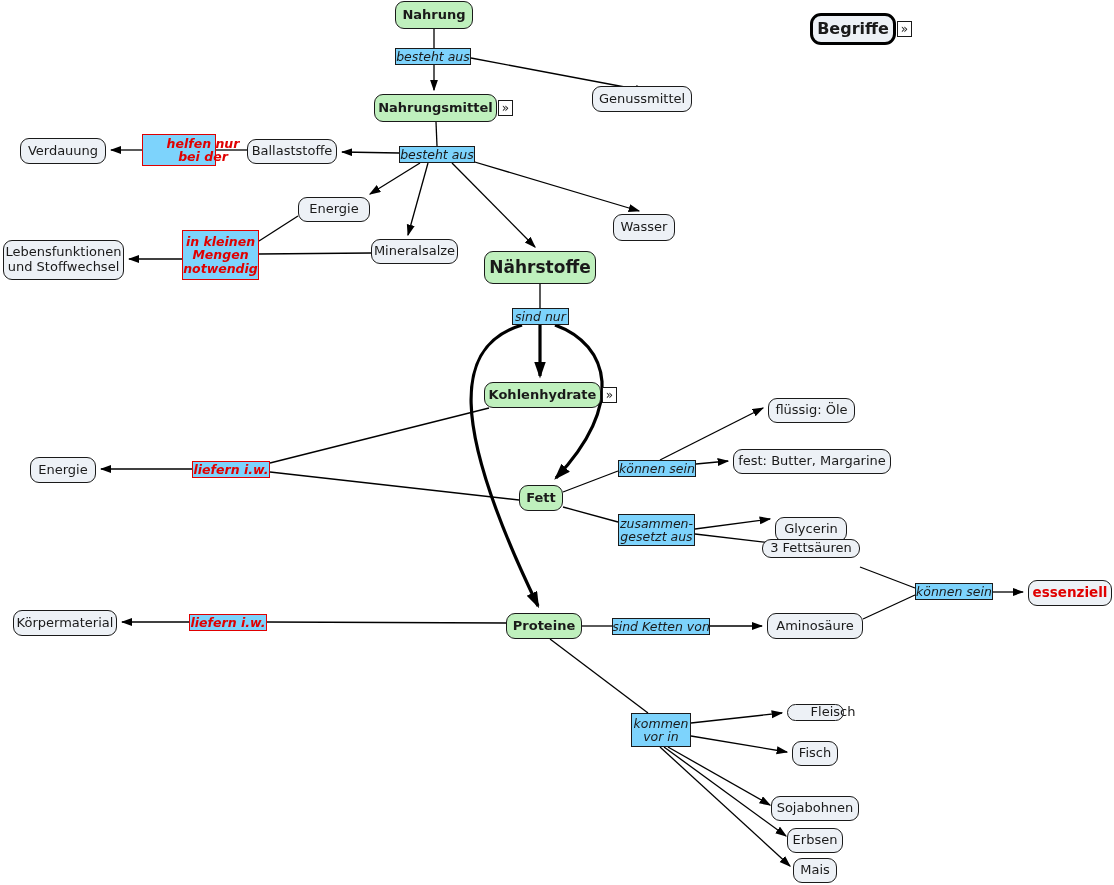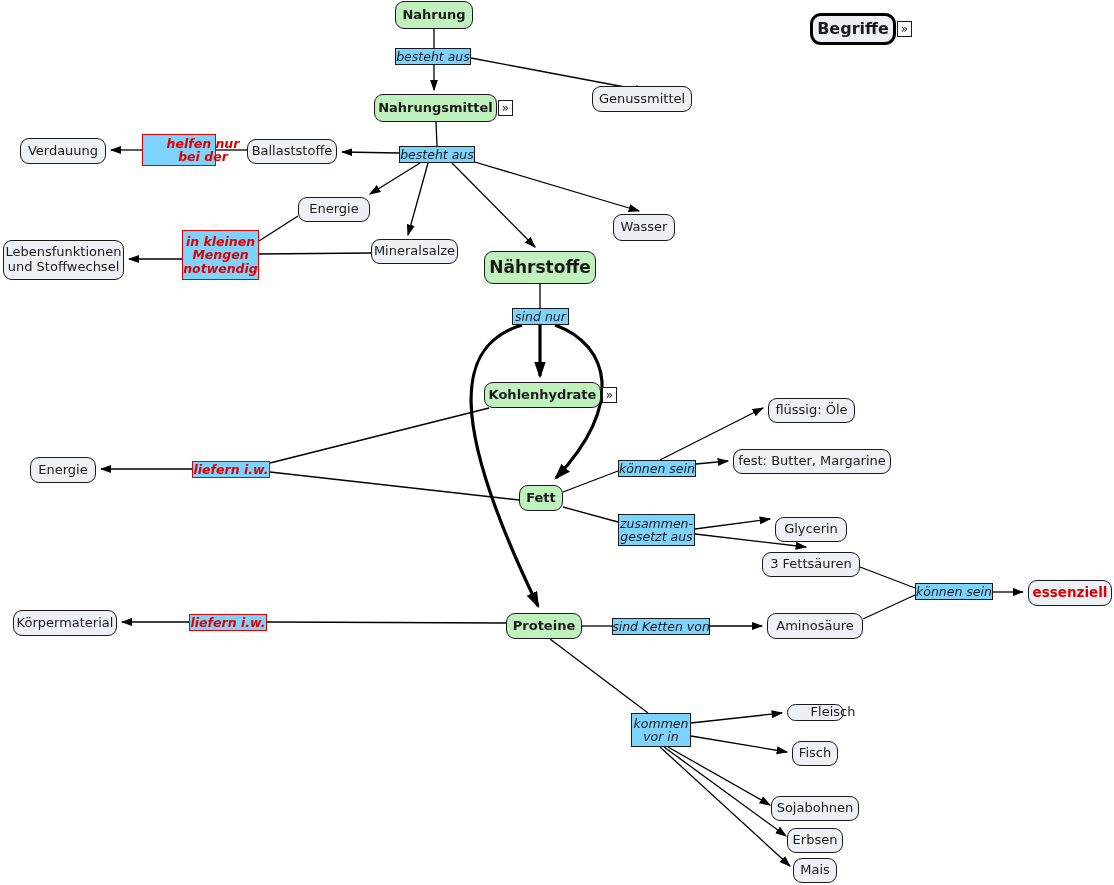--- a/index.html
+++ b/index.html
@@ -217,21 +217,21 @@
 und Stoffwechsel</div>
       <div class="node " style="left: 371px; top: 239px; width: 87px; height: 25px;">Mineralsalze</div>
       <div class="node green big" style="left: 484px; top: 251px; width: 112px; height: 33px;">Nährstoffe</div>
       <div class="node green" style="left: 484px; top: 382px; width: 117px; height: 26px;">Kohlenhydrate</div>
       <div class="badge" style="left: 602px; top: 387px;">»</div>
       <div class="node " style="left: 768px; top: 398px; width: 87px; height: 25px;">flüssig: Öle</div>
       <div class="node " style="left: 733px; top: 449px; width: 158px; height: 25px;">fest: Butter, Margarine</div>
       <div class="node " style="left: 30px; top: 457px; width: 66px; height: 26px;">Energie</div>
       <div class="node green" style="left: 519px; top: 485px; width: 44px; height: 26px;">Fett</div>
       <div class="node " style="left: 775px; top: 517px; width: 72px; height: 25px;">Glycerin</div>
-      <div class="node " style="left: 762px; top: 552px; width: 98px; height: 25px;">3 Fettsäuren</div>
+      <div class="node " style="left: 762px; top: 539px; width: 98px; height: 19px;">3 Fettsäuren</div>
       <div class="node redtext" style="left: 1028px; top: 580px; width: 84px; height: 26px;">essenziell</div>
       <div class="node " style="left: 13px; top: 610px; width: 104px; height: 26px;">Körpermaterial</div>
       <div class="node green" style="left: 506px; top: 613px; width: 76px; height: 26px;">Proteine</div>
       <div class="node " style="left: 767px; top: 613px; width: 96px; height: 26px;">Aminosäure</div>
       <div class="node " style="left: 787px; top: 704px; width: 57px; height: 17px; padding-left: 35px;">Fleisch</div>
       <div class="node " style="left: 792px; top: 741px; width: 46px; height: 25px;">Fisch</div>
       <div class="node " style="left: 771px; top: 796px; width: 88px; height: 25px;">Sojabohnen</div>
       <div class="node " style="left: 787px; top: 828px; width: 56px; height: 25px;">Erbsen</div>
       <div class="node " style="left: 793px; top: 858px; width: 44px; height: 25px; text-align: right;">Mais</div>
     </div>

